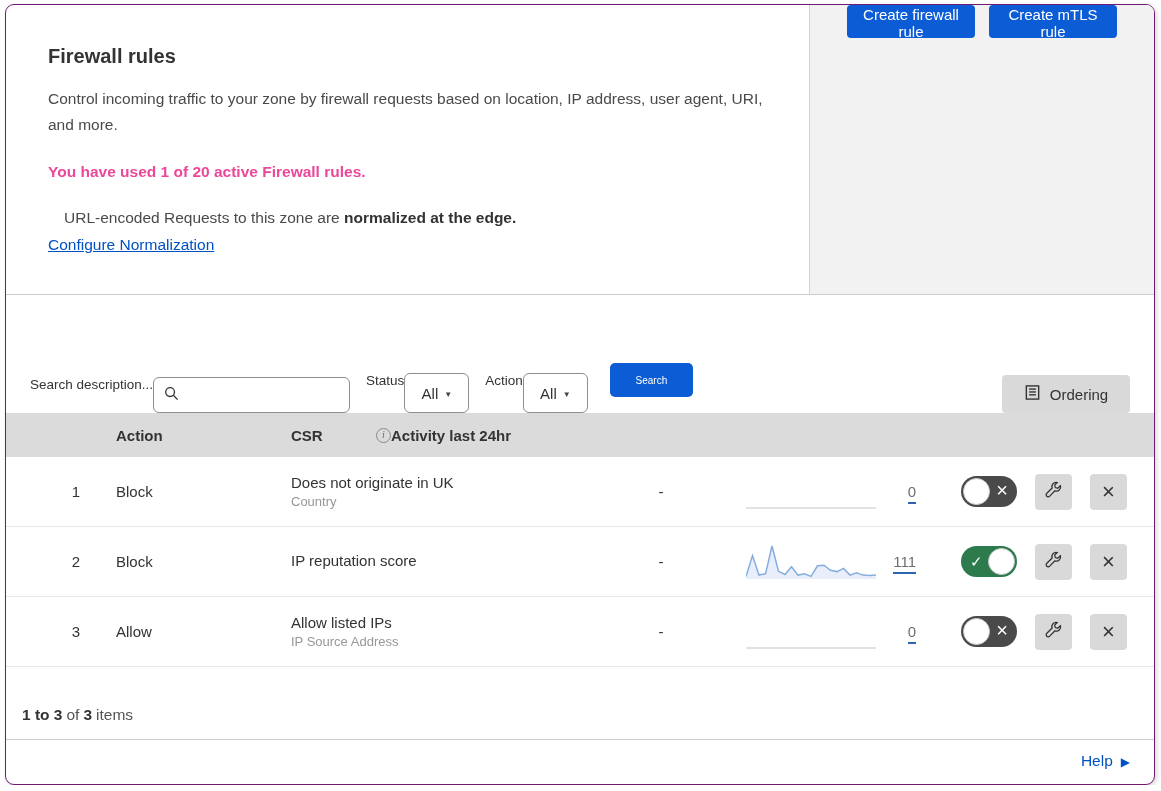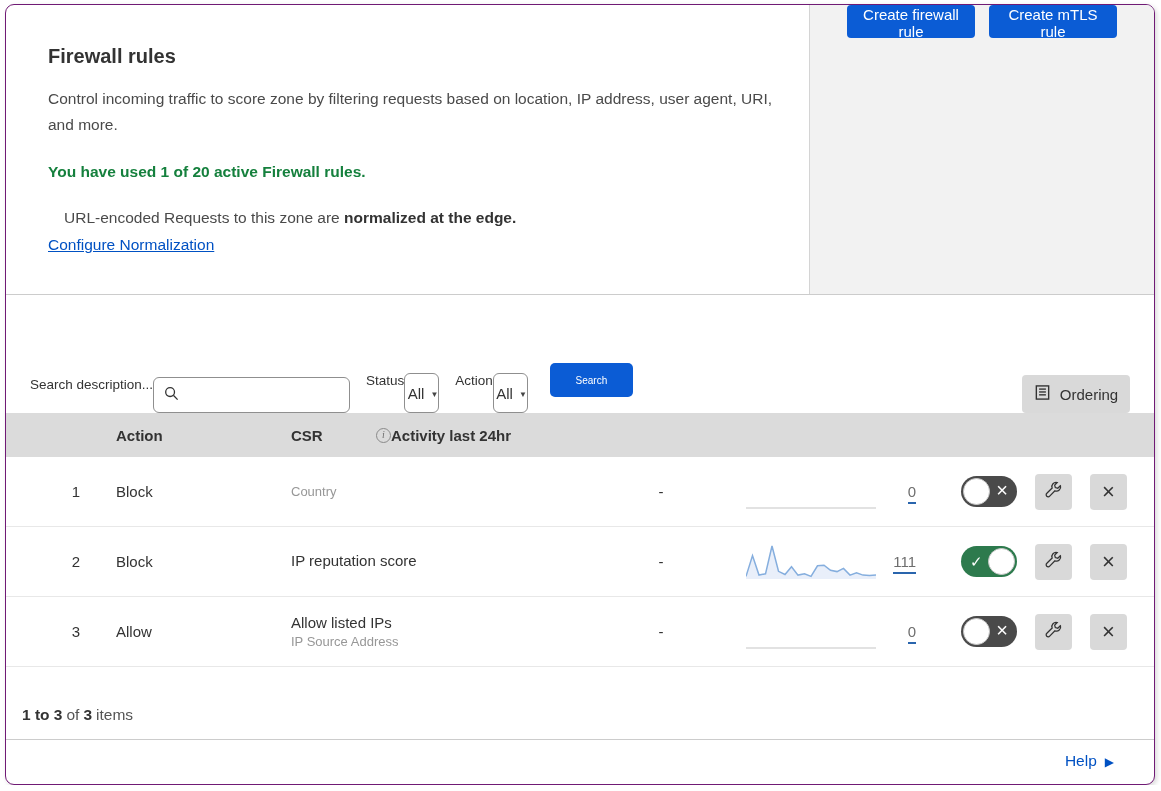--- a/index.html
+++ b/index.html
@@ -18,21 +18,21 @@
     border-radius: 9px;
     box-shadow: 2px 2px 5px rgba(0,0,0,0.15);
     overflow: hidden;
   }
 
   
   .top { display: flex; height: 290px; border-bottom: 1px solid #ccc; }
   .top-left { flex: 1; padding: 40px 30px 0 42px; }
   .page-title { font-size: 20px; font-weight: 600; margin: 0 0 18px; color: #333; }
   .desc { font-size: 15.5px; color: #4a4a4a; line-height: 1.68; margin: 0 0 25px; max-width: 742px; }
-  .usage { font-size: 15.5px; font-weight: 700; color: #15803d; margin: 0 0 28px; }
+  .usage { font-size: 15.5px; font-weight: 700; color: #ec4899; margin: 0 0 28px; }
   .norm { font-size: 15.5px; color: #4a4a4a; margin: 0 16px 9px; }
   .norm b { color: #333; }
   .config-link { font-size: 15.5px; color: #0051c3; text-decoration: underline; cursor: pointer; }
   .top-right {
     width: 345px; background: #f2f2f2; border-left: 1px solid #d4d4d4;
     display: flex; justify-content: center; gap: 14px;
     padding: 0 37px;
   }
   .btn-primary {
     display: block; width: 100%; height: 33px;
@@ -48,32 +48,32 @@
   .f-label { font-size: 13.5px; color: #333; margin-bottom: 7px; }
   .search-box {
     width: 197px; height: 36px; border: 1px solid #8f8f8f; border-radius: 6px;
     display: flex; align-items: center; padding: 0 10px; background: #fff;
   }
   .search-box input {
     border: none; outline: none; flex: 1; min-width: 0;
     font-size: 14px; margin-left: 8px; font-family: inherit; background: transparent;
   }
   .select {
-    width: 35px; height: 40px; border: 1px solid #8f8f8f; border-radius: 6px;
-    display: flex; align-items: center; justify-content: flex-end; gap: 6px;
+    width: 65px; height: 40px; border: 1px solid #8f8f8f; border-radius: 6px;
+    display: flex; align-items: center; justify-content: center; gap: 6px;
     font-size: 15px; color: #333; background: #fff; cursor: pointer;
   }
   .caret { font-size: 8px; color: #444; margin-top: 2px; }
   .btn-search {
     width: 83px; height: 34px; margin-left: 22px; margin-bottom: 16px;
     background: #0b5cd5; color: #fff; font-size: 10px;
     border: none; border-radius: 5px; cursor: pointer; font-family: inherit;
   }
   .btn-ordering {
-    margin-left: auto; width: 108px; height: 38px;
+    margin-left: auto; width: 128px; height: 38px;
     background: #d9d9d9; border: none; border-radius: 4px;
     font-size: 15px; color: #333; cursor: pointer; font-family: inherit;
     display: flex; align-items: center; justify-content: center; gap: 9px;
   }
 
   
   .thead {
     height: 44px; background: #dbdbdb;
     display: flex; align-items: center;
     font-weight: 600; font-size: 15px; color: #333;
@@ -119,33 +119,33 @@
   }
   .icon-btn .x-glyph { font-size: 22px; line-height: 1; color: #333; }
 
   
   .tfoot {
     height: 73px; display: flex; align-items: flex-end; gap: 4px;
     padding: 0 0 15px 16px; border-bottom: 1px solid #ccc;
     font-size: 15.5px; color: #555;
   }
   .tfoot b { color: #333; }
-  .help-row { height: 42px; display: flex; align-items: center; justify-content: flex-end; padding-right: 40px; }
+  .help-row { height: 42px; display: flex; align-items: center; justify-content: flex-end; padding-right: 24px; }
   .help-link { color: #0051c3; font-size: 15.5px; display: flex; align-items: center; gap: 8px; text-decoration: none; cursor: pointer; }
   .help-arrow { font-size: 12px; margin-top: 1px; }
 </style>
 </head>
 <body>
 
 <div class="card">
 
   <div class="top">
     <div class="top-left">
       <h1 class="page-title">Firewall rules</h1>
-      <p class="desc">Control incoming traffic to score zone by filtering requests based on location, IP address, user agent, URI, and more.</p>
+      <p class="desc">Control incoming traffic to your zone by firewall requests based on location, IP address, user agent, URI, and more.</p>
       <p class="usage">You have used 1 of 20 active Firewall rules.</p>
       <p class="norm"><span>URL-encoded Requests to this zone are</span> <b>normalized at the edge.</b></p>
       <a class="config-link">Configure Normalization</a>
     </div>
     <div class="top-right">
       <button class="btn-primary">Create firewall rule</button>
       <button class="btn-primary">Create mTLS rule</button>
     </div>
   </div>
 
@@ -198,20 +198,21 @@
       <span class="info-i">i</span>
     </div>
     <div class="c-activity">Activity last 24hr</div>
     <div class="c-controls"></div>
   </div>
 
   <div class="trow">
     <div class="c-num">1</div>
     <div class="c-action">Block</div>
     <div class="c-desc">
+      <div class="desc-title">Does not originate in UK</div>
       <div class="desc-sub">Country</div>
     </div>
     <div class="c-csr">-</div>
     <div class="c-activity">
       <svg class="spark" viewBox="0 0 130 40">
           <line x1="0" y1="36" x2="130" y2="36" stroke="#c6c6c6" stroke-width="1.2"></line>
         </svg>
       <span class="count-wrap"><a class="count">0</a></span>
     </div>
     <div class="c-controls">

